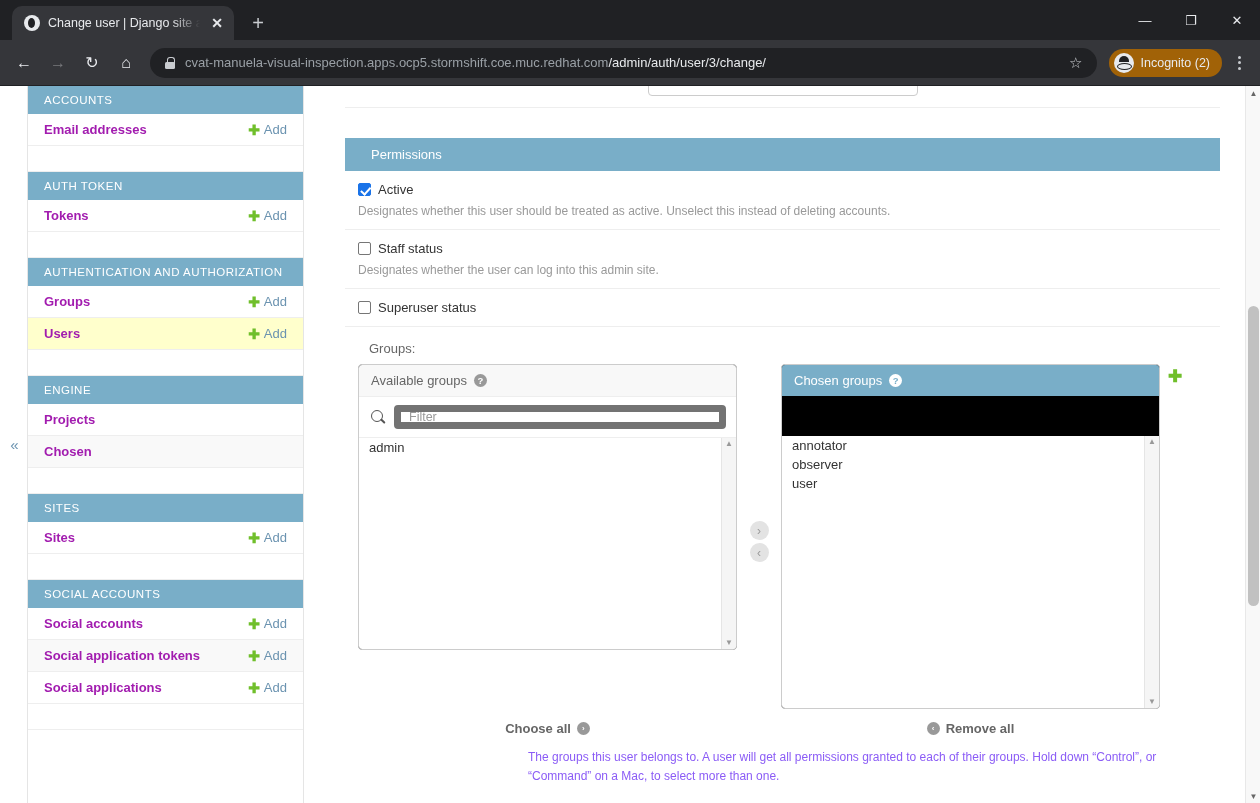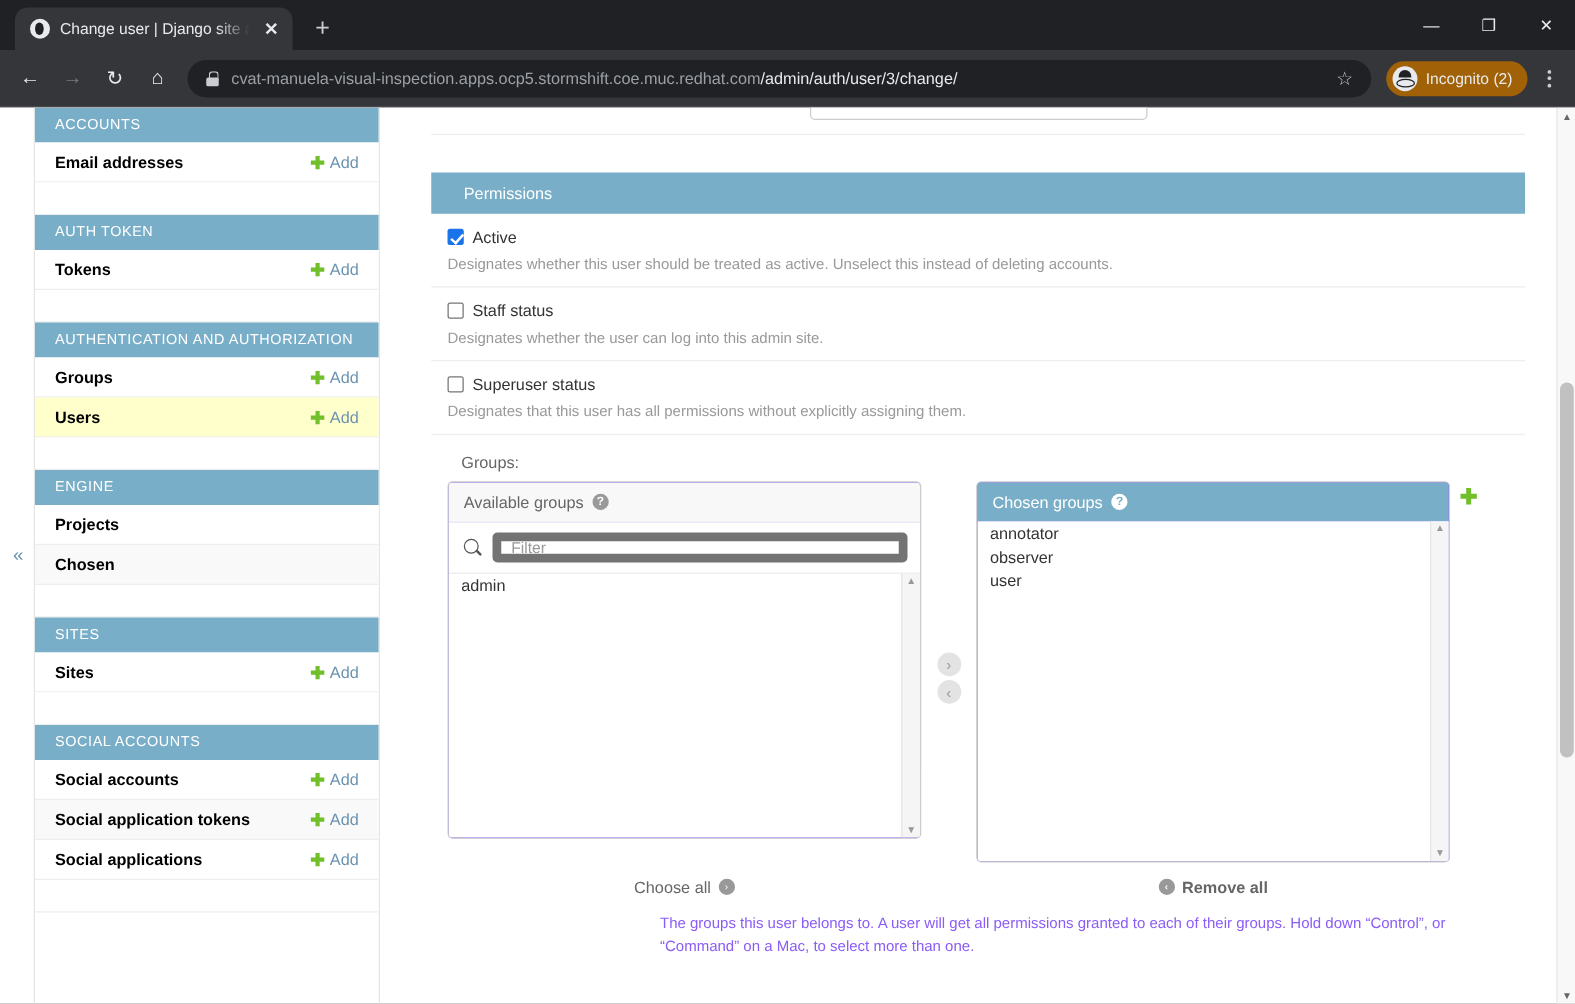--- a/index.html
+++ b/index.html
@@ -99,21 +99,21 @@
   .mod-head {
     background:#79aec8; color:#fff; font-size:11.5px; letter-spacing:.5px;
     padding: 8px 16px; text-transform:uppercase;
   }
   .mod-row {
     display:flex; align-items:center; justify-content:space-between;
     padding: 8px 16px; border-bottom:1px solid #eee; background:#fff;
   }
   .mod-row.alt { background:#f9f9f9; }
   .mod-row.current { background:#ffffcc; }
-  .mod-name { color:#000000; font-weight:bold; font-size:13px; }
+  .mod-name { color:#a21caf; font-weight:bold; font-size:13px; }
   .mod-add { color:#6b93b0; font-size:13px; display:flex; align-items:center; gap:4px; }
   .plus-ico { color:#70bf2b; font-weight:bold; font-size:14px; line-height:1; }
   .mod-gap { height: 26px; background:#fff; border-bottom:1px solid #eee; }
 
   
   .main {
     flex:1; background:#fff; padding: 0; overflow:hidden; position:relative;
   }
   .main-inner { padding: 0 40px 0 41px; }
 
@@ -139,21 +139,21 @@
   .cbox.checked::after{
     content:""; position:absolute; left:3.6px; top:0.7px; width:3.5px; height:7.5px;
     border:solid #fff; border-width: 0 2px 2px 0; transform: rotate(42deg);
   }
   .cblabel { font-size:13px; color:#333; }
   .helptext { font-size:12px; color:#999; margin-top:7px; }
 
   .grp-label { font-size:13px; color:#666; padding: 0 0 8px 11px; }
 
   .selector { display:flex; align-items:flex-start; position:relative; }
-  .sel-box { width: 379px; border:1px solid #ccc; border-radius:4px; background:#8b5cf6; overflow:hidden; }
+  .sel-box { width: 379px; border:1px solid #ccc; border-radius:4px; background:#000000; overflow:hidden; }
   .sel-box.available { }
   .sel-head-avail {
     background:#f8f8f8; border-bottom:1px solid #eee; padding: 8px 12px;
     font-size:13px; color:#666; display:flex; align-items:center; gap:7px;
   }
   .sel-head-chosen {
     background:#79aec8; color:#fff; padding: 8px 12px;
     font-size:13px; display:flex; align-items:center; gap:7px;
   }
   .qmark {
@@ -172,21 +172,21 @@
   .mag::after{ content:""; position:absolute; left:9px; top:9.5px; width:5.5px; height:1.8px;
      background:#555; transform:rotate(45deg); border-radius:1px; }
   .filter-input {
     flex:1; height:24px; border:7px solid #737373; border-radius:4px; background:#fff;
     padding: 0 8px; font-size:12.5px; color:#333; font-family:"Liberation Sans", sans-serif;
   }
   .filter-input::placeholder{ color:#999; }
   .listbox {
     height: 211px; position:relative; background:#fff; overflow:hidden;
   }
-  .listbox.tall { height: 272px; }
+  .listbox.tall { height: 272px; margin-top: 40px; }
   .opt { padding: 2px 10px; font-size:13px; color:#333; font-family:"Liberation Sans", sans-serif; }
   .fake-scroll {
     position:absolute; right:0; top:0; bottom:0; width:15px; background:#f5f5f5;
     border-left:1px solid #e5e5e5; display:flex; flex-direction:column; justify-content:space-between;
     align-items:center; padding: 2px 0;
   }
   .sb-arrow { font-size:8px; color:#999; line-height:1; }
 
   .transfer {
     width: 44px; display:flex; flex-direction:column; align-items:center; justify-content:center;
@@ -194,21 +194,21 @@
   }
   .circ-btn {
     width:19px; height:19px; border-radius:50%; background:#e3e3e3; color:#9a9a9a;
     display:flex; align-items:center; justify-content:center; font-size:12px; line-height:1;
   }
   .addlink-col { width: 30px; display:flex; justify-content:center; padding-top: 4px; }
   .add-plus { color:#70bf2b; font-size:17px; font-weight:bold; line-height:1; }
 
   .sel-actions { display:flex; margin-top: 12px; }
   .choose-all {
-    width: 379px; text-align:center; font-size:13px; font-weight:normal; color:#666;
+    width: 379px; text-align:center; font-size:13px; font-weight:bold; color:#666;
     display:flex; align-items:center; justify-content:center; gap:6px;
   }
   .remove-all {
     width: 379px; text-align:center; font-size:13px; font-weight:bold; color:#666;
     display:flex; align-items:center; justify-content:center; gap:6px;
   }
   .spacer44 { width:44px; }
   .spacer30 { width:30px; }
   .mini-circ { width:13px; height:13px; border-radius:50%; background:#999; color:#fff;
      font-size:8px; display:inline-flex; align-items:center; justify-content:center; line-height:1;}
@@ -390,21 +390,20 @@
               <span class="cblabel">Staff status</span>
             </div>
             <div class="helptext">Designates whether the user can log into this admin site.</div>
           </div>
 
           <div class="frow">
             <div class="cbline">
               <span class="cbox"></span>
               <span class="cblabel">Superuser status</span>
             </div>
-            <div class="helptext">Designates that this user has all permissions without explicitly assigning them.</div>
           </div>
 
           <div class="frow" style="padding-top:14px;">
             <div class="grp-label">Groups:</div>
 
             <div class="selector">
 
               <div class="sel-box available">
                 <div class="sel-head-avail">
                   <span>Available groups</span>

